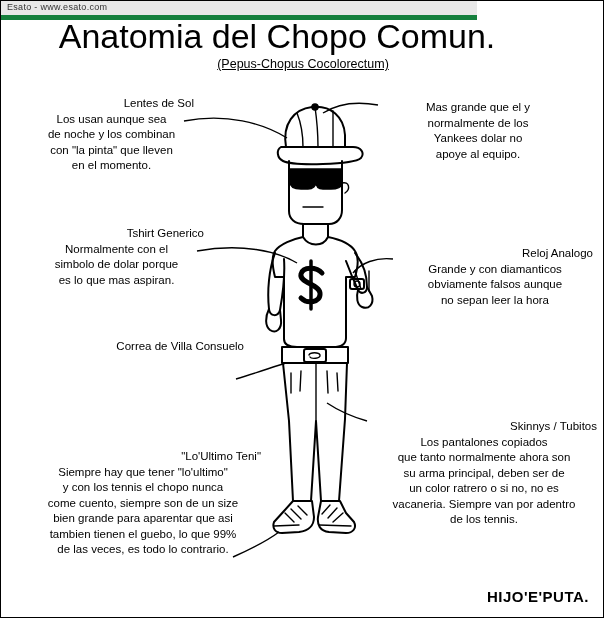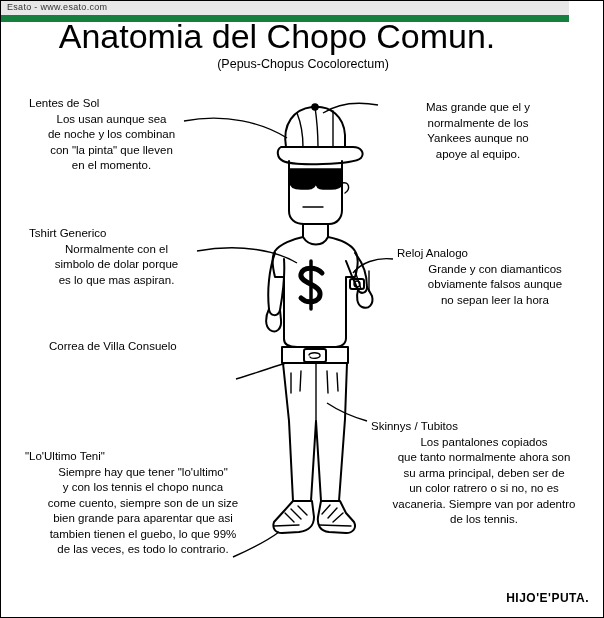--- a/index.html
+++ b/index.html
@@ -15,24 +15,24 @@
     overflow: hidden;
     font-family: "Liberation Sans", sans-serif;
     color: #000;
     border: 1px solid #000;
     box-sizing: border-box;
   }
   
   #watermark-bar {
     position: absolute;
     top: 0; left: 0;
-    width: 568px;
+    width: 476px;
     height: 14px;
     background: #e8e8e8;
-    border-bottom: 7px solid #15803d;
+    border-bottom: 5px solid #15803d;
   }
   #watermark-text {
     position: absolute;
     top: 1px;
     left: 6px;
     font-size: 9px;
     color: #333;
     letter-spacing: 0.3px;
   }
   
@@ -48,42 +48,44 @@
     white-space: nowrap;
   }
   #subtitle {
     position: absolute;
     top: 56px;
     left: 0;
     width: 604px;
     text-align: center;
     font-size: 12.5px;
     white-space: nowrap;
+    text-decoration: underline;
   }
   
   .note {
     position: absolute;
     font-size: 11.5px;
     line-height: 15.5px;
     color: #000;
   }
   .note .hd {
     display: block;
+    text-align: right;
   }
   .note .bd {
     display: block;
     white-space: pre-line;
     text-align: center;
   }
   
   #signature {
     position: absolute;
     right: 14px;
     bottom: 12px;
-    font-size: 12px;
+    font-size: 15px;
     font-weight: bold;
     letter-spacing: 0.5px;
   }
   
   #figure {
     position: absolute;
     top: 0; left: 0;
     width: 604px;
     height: 618px;
     pointer-events: none;
@@ -168,39 +170,39 @@
     <span class="hd">Lentes de Sol</span>
     <span class="bd">Los usan aunque sea
 de noche y los combinan
 con "la pinta" que lleven
 en el momento.</span>
   </div>
 
   <div class="note" style="top:99px; left:382px; width:190px;">
     <span class="bd">Mas grande que el y
 normalmente de los
-Yankees aunque no
+Yankees dolar no
 apoye al equipo.</span>
   </div>
 
   <div class="note" style="top:225px; left:28px; width:175px;">
     <span class="hd">Tshirt Generico</span>
     <span class="bd">Normalmente con el
 simbolo de dolar porque
 es lo que mas aspiran.</span>
   </div>
 
   <div class="note" style="top:245px; left:396px; width:196px;">
     <span class="hd">Reloj Analogo</span>
     <span class="bd">Grande y con diamanticos
 obviamente falsos aunque
 no sepan leer la hora</span>
   </div>
 
-  <div class="note" style="top:338px; left:28px; width:215px;margin-left:20px;">
+  <div class="note" style="top:338px; left:28px; width:215px;">
     <span class="hd">Correa de Villa Consuelo</span>
   </div>
 
   <div class="note" style="top:418px; left:370px; width:226px;">
     <span class="hd">Skinnys / Tubitos</span>
     <span class="bd">Los pantalones copiados
 que tanto normalmente ahora son
 su arma principal, deben ser de
 un color ratrero o si no, no es
 vacaneria. Siempre van por adentro

